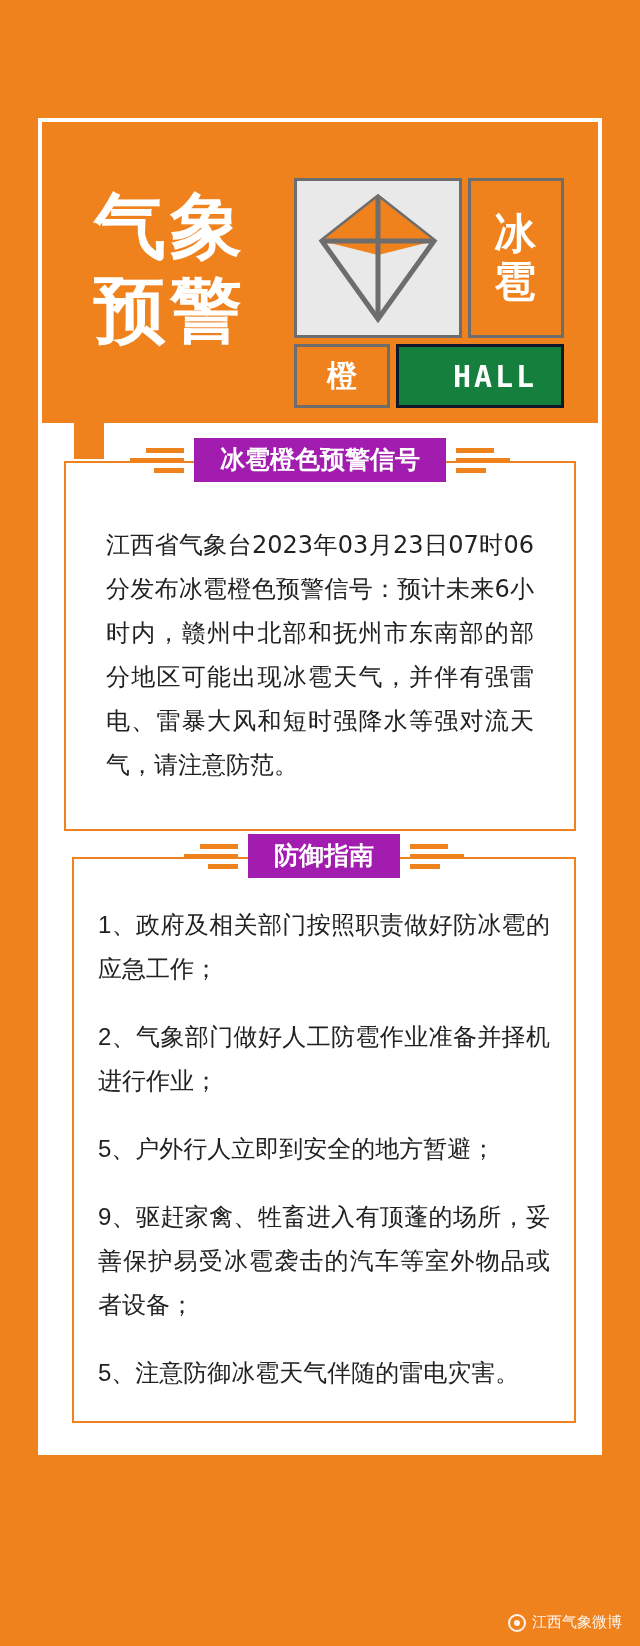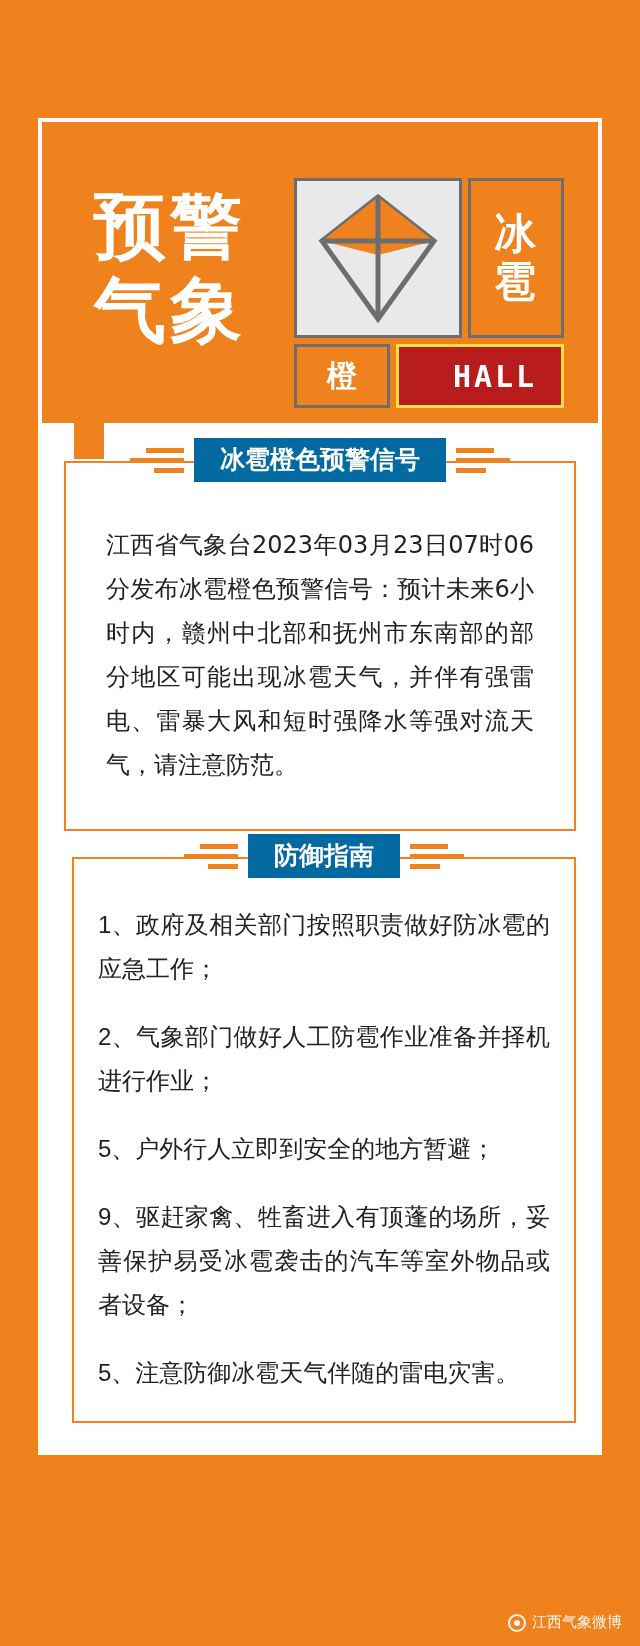--- a/index.html
+++ b/index.html
@@ -106,22 +106,22 @@
     color: #ffffff;
     font-family: "DejaVu Sans", sans-serif;
     font-weight: bold;
     font-size: 30px;
     display: flex;
     align-items: center;
     justify-content: center;
   }
   .signal-en {
     flex: 1;
-    background: #b91c1c;
-    border: 3px solid #fde047;
+    background: #15803d;
+    border: 3px solid #0f172a;
     color: #ffffff;
     font-family: "DejaVu Sans Mono", monospace;
     font-weight: bold;
     font-size: 30px;
     letter-spacing: 3px;
     display: flex;
     align-items: center;
     justify-content: center;
     padding-left: 30px;
   }
@@ -157,21 +157,21 @@
     position: absolute;
     top: -25px;
     left: 0;
     right: 0;
     display: flex;
     align-items: center;
     justify-content: center;
     gap: 10px;
   }
   .section-title {
-    background: #0369a1;
+    background: #a21caf;
     color: #ffffff;
     font-family: "DejaVu Sans", sans-serif;
     font-weight: bold;
     font-size: 25px;
     line-height: 44px;
     padding: 0 26px;
     white-space: nowrap;
   }
   .dashes {
     display: flex;
@@ -238,22 +238,22 @@
   }
 </style>
 </head>
 <body>
 
 <div class="poster">
 
   <div class="header">
     <div class="header-inner">
       <div class="title-box">
+        <div class="title-line">气象</div>
         <div class="title-line">预警</div>
-        <div class="title-line">气象</div>
       </div>
 
       <div class="signal">
         <div class="signal-top">
           <div class="signal-icon-box">
             <svg class="hail-shape" width="120" height="130" viewBox="0 0 120 130">
               <polygon points="60,4 116,48 60,126 4,48" fill="none" stroke="#6d6d6d" stroke-width="5"></polygon>
               <polygon points="60,4 116,48 60,62" fill="#f0821e"></polygon>
               <polygon points="60,4 4,48 60,62" fill="#f0821e"></polygon>
               <polygon points="4,48 60,62 60,126" fill="#f0821e" opacity="0"></polygon>

